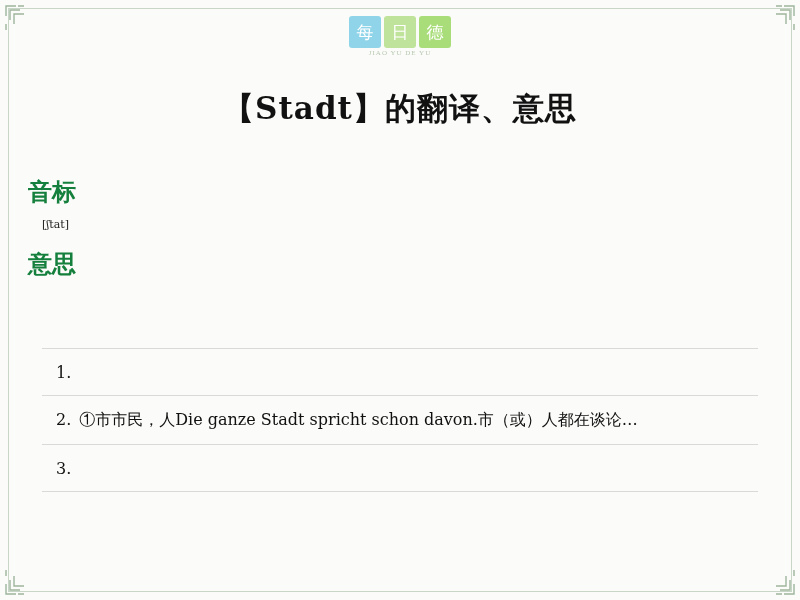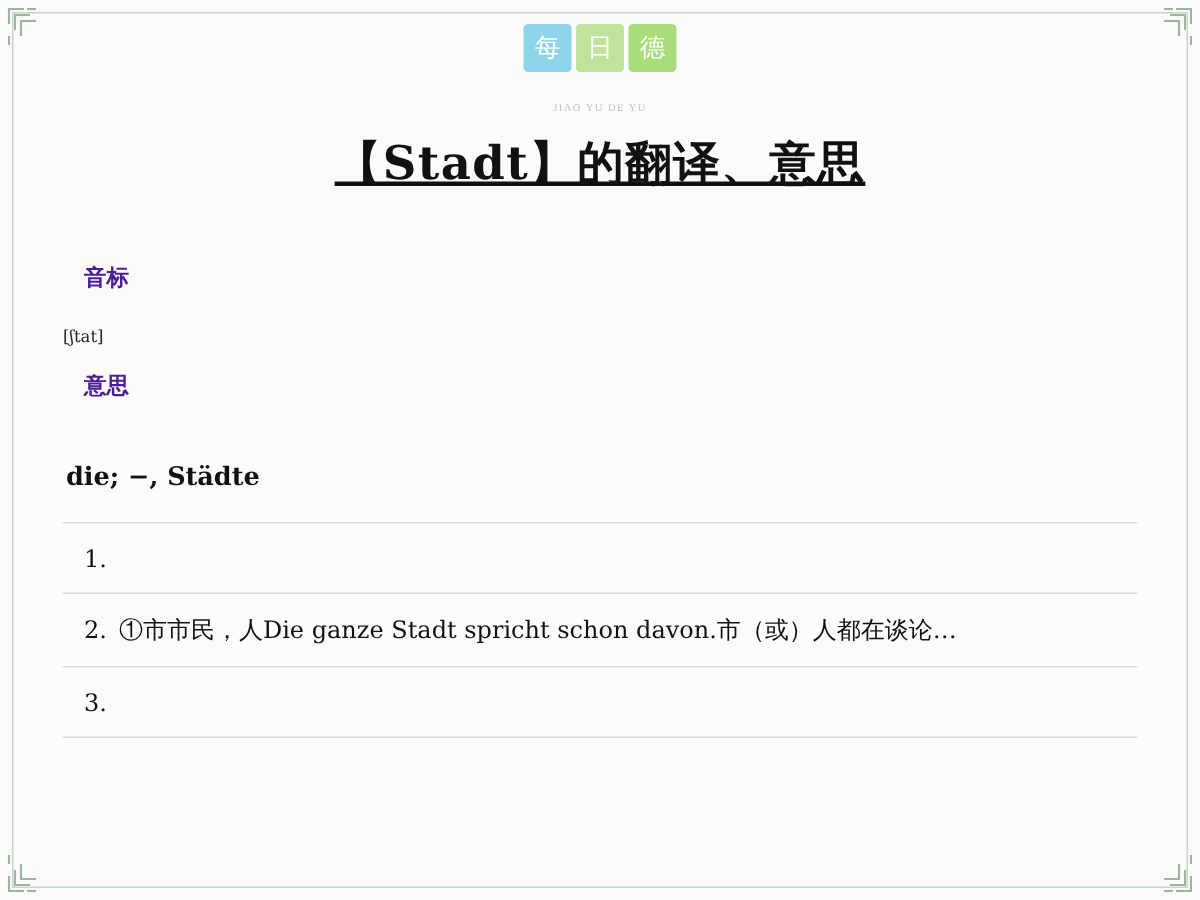--- a/index.html
+++ b/index.html
@@ -68,48 +68,47 @@
     justify-content: center;
     font-family: "DejaVu Sans", sans-serif;
     font-size: 17px;
     color: #ffffff;
     line-height: 1;
   }
   .logo-block.b1 { background: #8fd4e8; }
   .logo-block.b2 { background: #bfe39a; }
   .logo-block.b3 { background: #a9dd7a; }
   .logo-sub {
-    margin-top: 20px;
+    margin-top: 1px;
     font-family: "Liberation Serif", serif;
     font-size: 7px;
     letter-spacing: 1px;
     color: #b9c9b2;
   }
 
   .title {
     position: absolute;
     left: 0;
     right: 0;
     top: 88px;
     text-align: center;
     font-family: "DejaVu Serif", serif;
     font-weight: bold;
     font-size: 31px;
     letter-spacing: 1px;
     color: #111;
-    text-decoration: underline;
   }
 
   .section-head {
     position: absolute;
-    left: 56px;
+    left: 28px;
     font-family: "DejaVu Serif", serif;
     font-weight: bold;
-    font-size: 15px;
-    color: #4c1d95;
+    font-size: 24px;
+    color: #15803d;
   }
   .section-head.phon { top: 176px; }
   .section-head.mean { top: 248px; font-family: Liberation Serif, serif; }
 
   .phonetic {
     position: absolute;
     left: 42px;
     top: 218px;
     font-family: "DejaVu Serif", serif;
     font-size: 11px;
@@ -212,21 +211,20 @@
     </div>
     <div class="logo-sub">JIAO YU DE YU</div>
   </div>
 
   <div class="title">【Stadt】的翻译、意思</div>
 
   <div class="section-head phon">音标</div>
   <div class="phonetic">[ʃtat]</div>
 
   <div class="section-head mean">意思</div>
-  <div class="gender">die; −, Städte</div>
 
   <div class="entries">
     <div class="entry">
       <span class="entry-num">1.</span>
     </div>
     <div class="entry">
       <span class="entry-num">2.</span>
       <span class="entry-text">①市市民，人Die ganze Stadt spricht schon davon.市（或）人都在谈论…</span>
     </div>
     <div class="entry">

